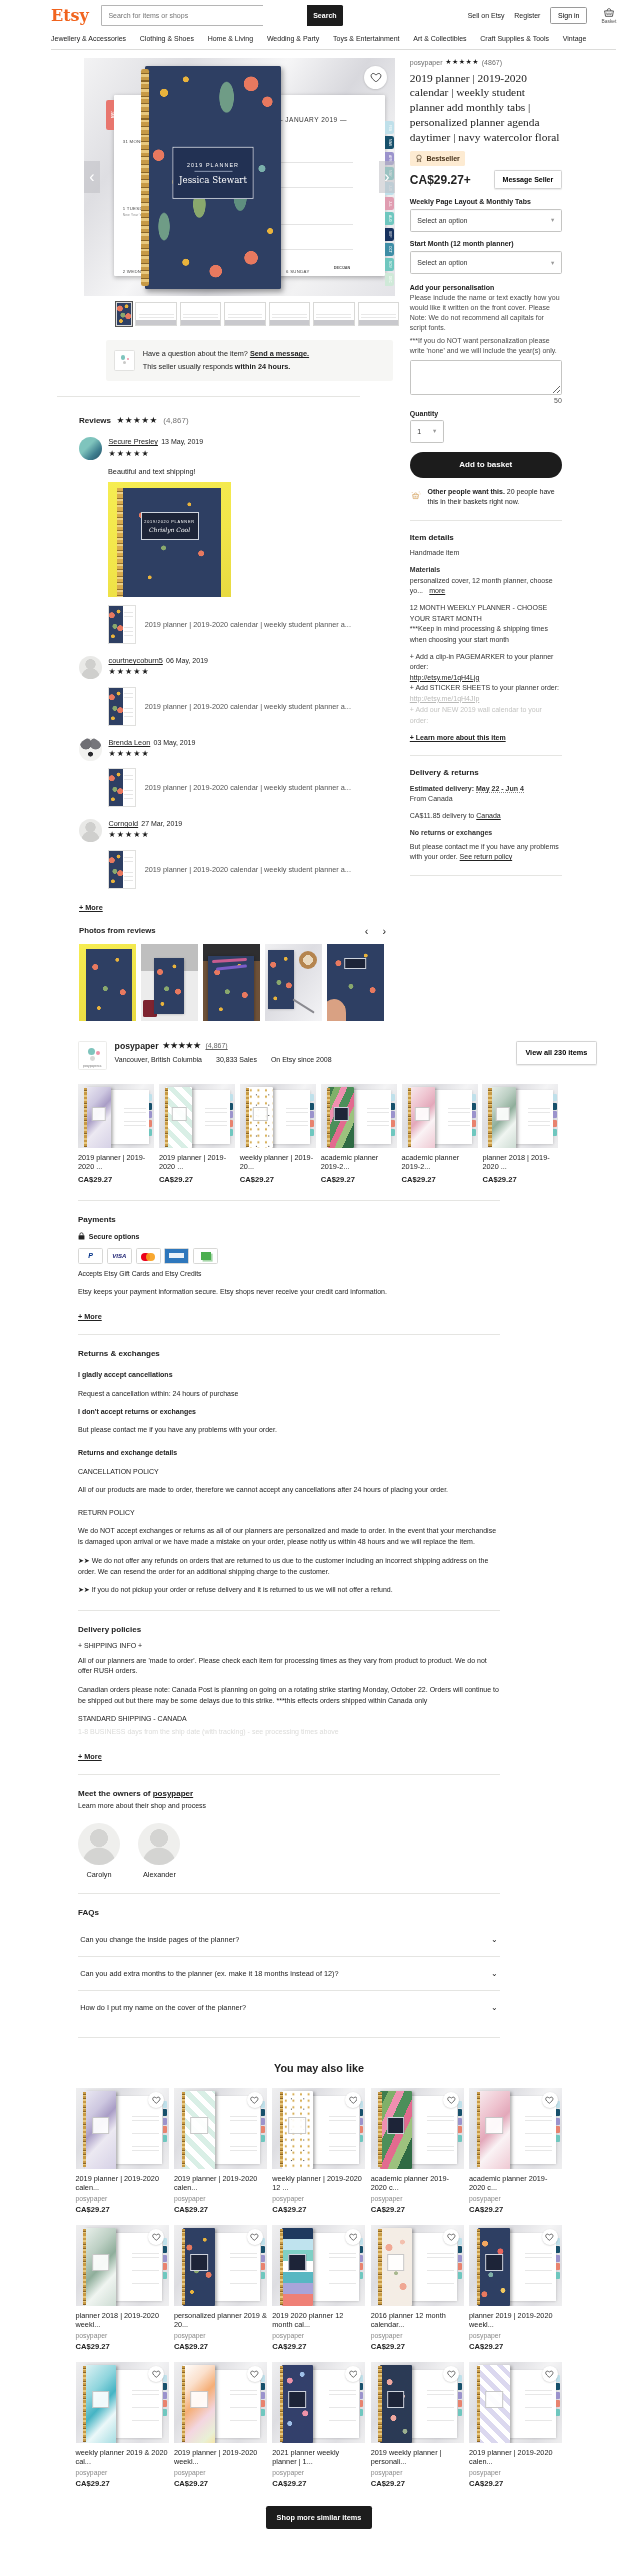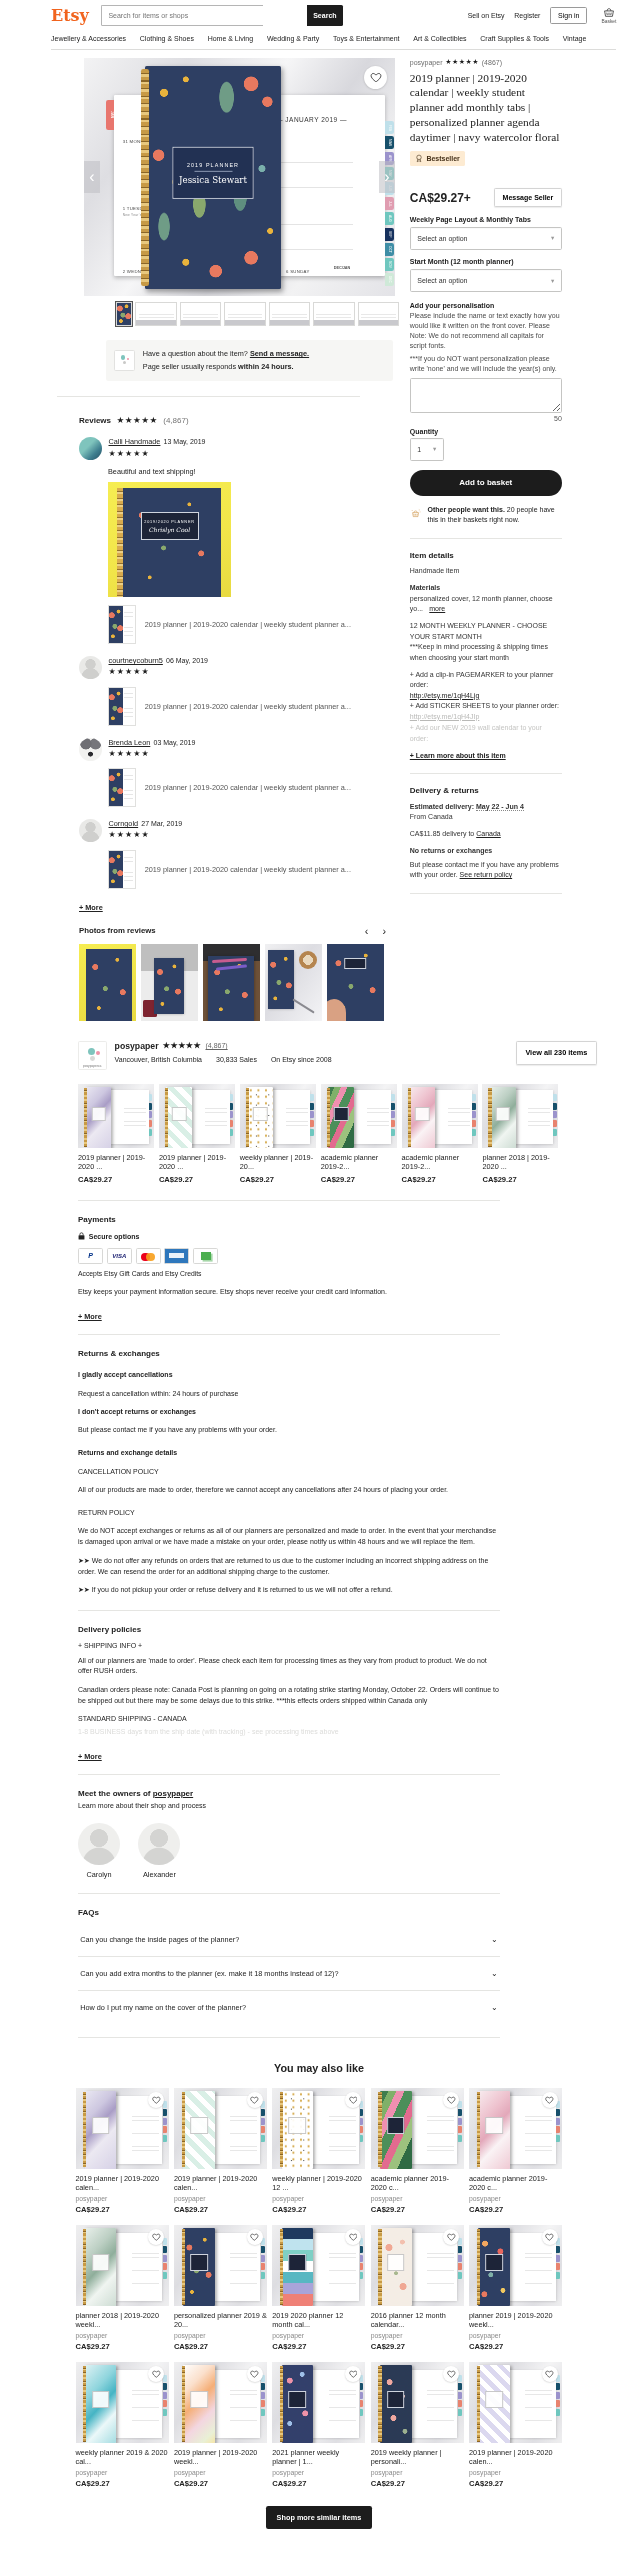--- a/index.html
+++ b/index.html
@@ -88,21 +88,21 @@
   .g-thumb .tpage { position: absolute; top: 2.2px; bottom: 5.4px; left: 2.2px; right: 2.2px;
                     background: repeating-linear-gradient(#fff 0 2.7px, #e8e8e8 2.7px 3.2px); }
   .g-thumb .tfoot { position: absolute; left: 0; right: 0; bottom: 0; height: 4.3px; background: #c9c9cd; }
 
   
   .shop-line { font-size: 7px; color: #6d6d6d; display: flex; align-items: center; gap: 2.7px; }
   .stars { color: #1c1c1c; font-size: 7px; letter-spacing: 0.5px; }
   .p-title { font-family: "Liberation Serif", serif; font-size: 11.4px; line-height: 1.3; margin-top: 4.3px; font-weight: 400; }
   .badge { display: inline-flex; align-items: center; gap: 3.2px; background: #fdebd2; color: #443018;
            font-size: 7px; font-weight: 700; border-radius: 1.6px; padding: 3.2px 5.4px; margin-top: 6.5px; }
-  .price-row { display: flex; align-items: center; margin-top: 22px; }
+  .price-row { display: flex; align-items: center; margin-top: 4px; }
   .price { font-size: 12px; font-weight: 700; }
   .msg-btn { margin-left: auto; background: #fff; border: 0.5px solid #d4d4d4; border-radius: 1.6px; box-shadow: 0 0.5px 1.1px rgba(0,0,0,.08);
              padding: 4.9px 7.6px; font-size: 7px; font-weight: 700; cursor: pointer; }
   .opt-label { font-size: 7px; font-weight: 700; margin-top: 8.7px; }
   .sel-box { margin-top: 3.8px; height: 23px; border: 0.5px solid #c5c5c3; border-radius: 1.6px; background: #fff;
              display: flex; align-items: center; padding: 0 6.5px; color: #333; cursor: pointer; box-shadow: inset 0 0.5px 1.1px rgba(0,0,0,.04); }
   .sel-box .caret { margin-left: auto; color: #9a9a9a; font-size: 6.5px; }
   .pers-label { font-size: 7px; font-weight: 700; margin-top: 9.7px; }
   .pers-help { color: #4a4a4a; line-height: 1.45; margin-top: 2.2px; }
   .pers-area { width: 100%; height: 35px; border: 0.5px solid #c5c5c3; border-radius: 1.6px; margin-top: 4.3px; resize: both; }
@@ -387,39 +387,39 @@
       <div class="q-av">
         <i style="width:4.3px;height:4.3px;background:#7fc4bd;left:6.5px;top:4.9px"></i>
         <i style="width:2.7px;height:2.7px;background:#ef93a8;left:12px;top:7px"></i>
         <i style="width:3.2px;height:3.2px;background:#c9c9c7;left:8px;top:10.3px"></i>
       </div>
       <div class="q-lines">
         <div>
           <span>Have a question about the item? </span><span class="lnk bold">Send a message.</span>
         </div>
         <div>
-          <span>Page seller usually responds </span><span class="bold">within 24 hours.</span>
+          <span>This seller usually responds </span><span class="bold">within 24 hours.</span>
         </div>
       </div>
     </div>
 
     <hr class="hr" style="width:303px;margin:15px 0 0 16px">
 
     <div style="margin-left:38px">
       <div class="rev-head">
         <span class="bold" style="font-size:8px">Reviews</span>
         <span class="stars" style="font-size:8.7px">★★★★★</span>
         <span class="muted">(4,867)</span>
       </div>
       <div id="reviews-list">
           <div class="rev-item">
             <div class="rev-top">
               <div class="rev-av photo-teal"></div>
               <div>
-                <div><span class="rev-name">Calli Handmade</span><span class="rev-date">13 May, 2019</span></div>
+                <div><span class="rev-name">Secure Presley</span><span class="rev-date">13 May, 2019</span></div>
                 <div class="rev-stars stars">★★★★★</div>
               </div>
             </div>
             <div class="rev-text">Beautiful and text shipping!</div>
             <div class="rev-photo">
               <div class="rp-cover cv-navy-floral"></div>
               <span class="rp-spiral"></span>
               <div class="rp-label">
                 <div class="t">2019/2020 PLANNER</div>
                 <div class="n">Chrislyn Cool</div>

